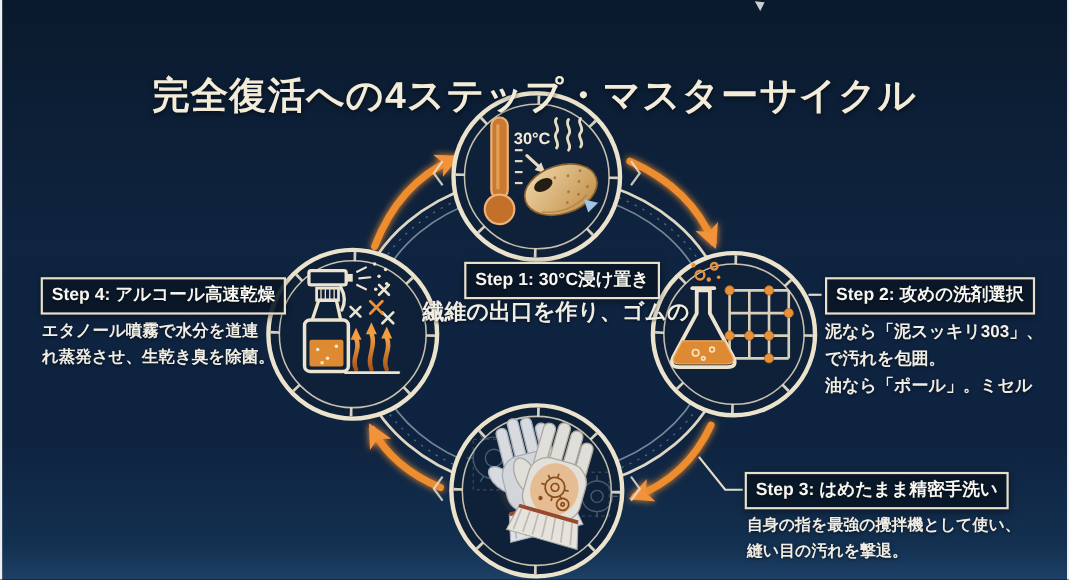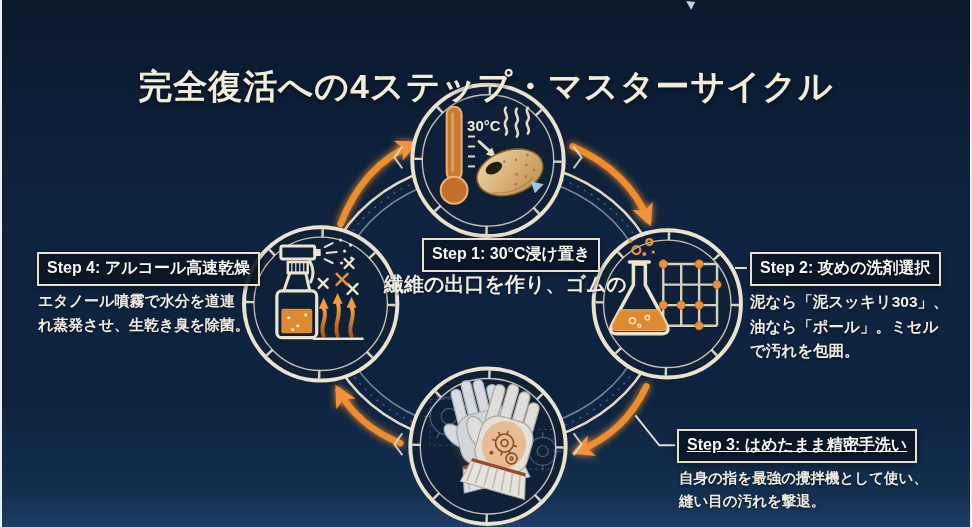--- a/index.html
+++ b/index.html
@@ -33,21 +33,21 @@
   }
   .step-desc{
     position:absolute;color:#f0ede4;font-weight:700;
     text-shadow:0 1px 3px rgba(0,0,0,.65);
   }
   .step-desc div{white-space:nowrap;}
   .desc-1{left:382px;top:273px;width:215px;text-align:center;font-size:20px;line-height:23px;}
   .box-1{left:400px;top:238px;margin-left:20px;}
   .box-2{left:748px;top:252px;}
   .desc-2{left:748px;top:290px;font-size:15.5px;line-height:24.5px;}
-  .box-3{left:675px;top:429px;text-decoration:underline;}
+  .box-3{left:675px;top:429px;}
   .desc-3{left:677px;top:467px;font-size:14.5px;line-height:23px;}
   .box-4{left:35px;top:252px;}
   .desc-4{left:36px;top:289px;font-size:15px;line-height:24px;}
 </style>
 </head>
 <body>
 
 <div class="stage">
 
   <svg class="diagram-svg" viewBox="0 0 972 527">
@@ -344,22 +344,22 @@
   <div class="title">完全復活への4ステップ・マスターサイクル</div>
 
   <div class="step-label box-1">Step 1: 30°C浸け置き</div>
   <div class="step-desc desc-1">
     <div>繊維の出口を作り、ゴムの</div>
   </div>
 
   <div class="step-label box-2">Step 2: 攻めの洗剤選択</div>
   <div class="step-desc desc-2">
     <div>泥なら「泥スッキリ303」、</div>
+    <div>で汚れを包囲。</div>
     <div>油なら「ポール」。ミセル</div>
-    <div>で汚れを包囲。</div>
   </div>
 
   <div class="step-label box-3">Step 3: はめたまま精密手洗い</div>
   <div class="step-desc desc-3">
     <div>自身の指を最強の攪拌機として使い、</div>
     <div>縫い目の汚れを撃退。</div>
   </div>
 
   <div class="step-label box-4">Step 4: アルコール高速乾燥</div>
   <div class="step-desc desc-4">

